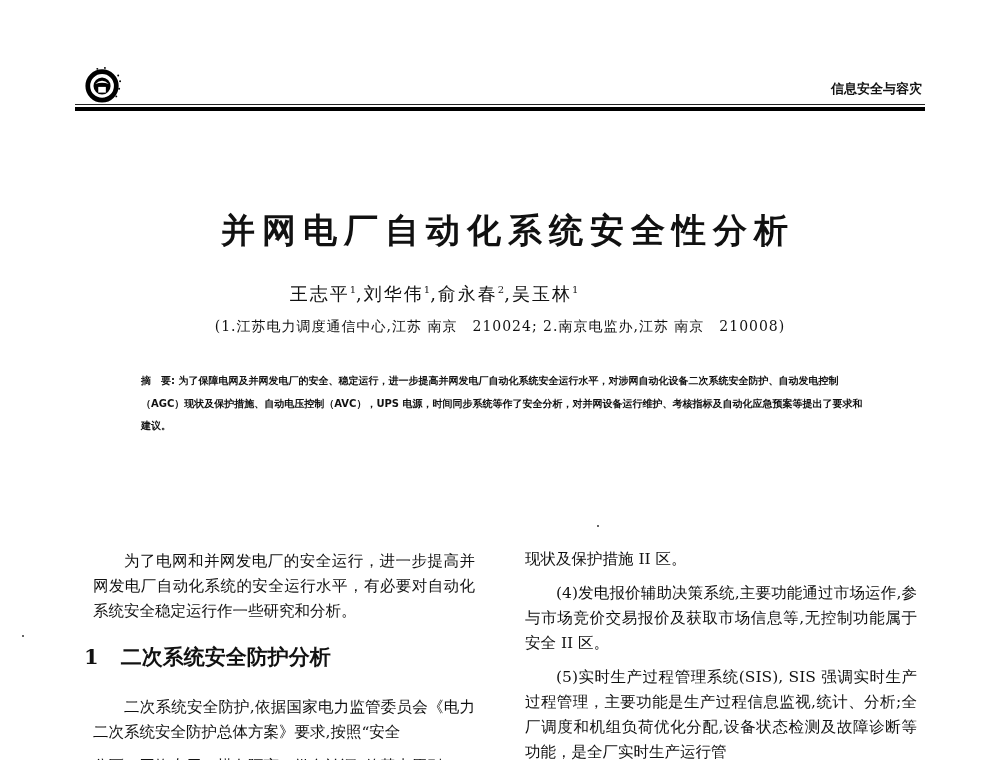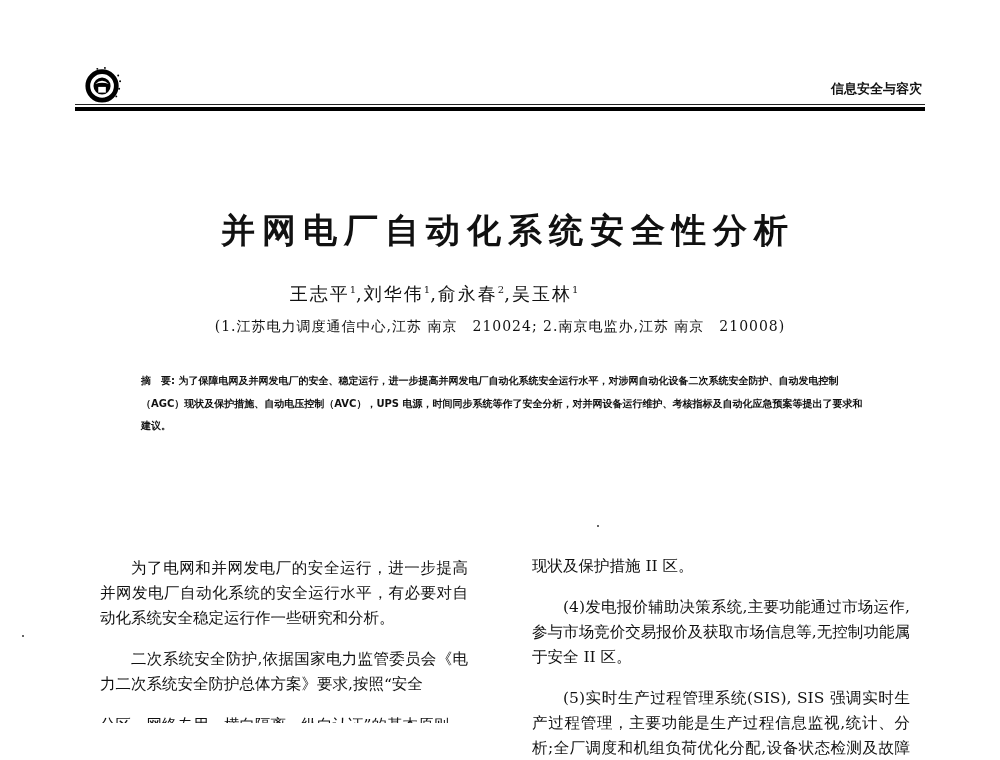--- a/index.html
+++ b/index.html
@@ -46,21 +46,21 @@
   .abstract .lbl { font-weight: bold; }
   .abstract p { margin: 0; }
   .col-left {
     position: absolute; left: 84px; width: 400px; top: 540px;
     font-size: 15.5px; line-height: 25px;
   }
   .col-right {
     position: absolute; left: 516px; width: 410px; top: 538px;
     font-size: 15.5px; line-height: 25px;
   }
-  .col-left p, .col-right p { margin: 16px; text-align: justify; }
+  .col-left p, .col-right p { margin: 9px; text-align: justify; }
   .indent { text-indent: 2em; }
   .heading {
     font-size: 21px; font-weight: bold; margin: 20px 0 26px 0 !important;
     font-family: "DejaVu Serif", "Liberation Serif", serif;
     word-spacing: 18px;
   }
   .heading .num { margin-right: 22px; }
   .dot { position: absolute; width: 2px; height: 2px; background: #333; border-radius: 1px; }
   .cut { height: 10px; overflow: hidden; }
 </style>
@@ -94,20 +94,21 @@
 
 <div class="abstract">
   <p><span class="lbl">摘　要:</span> <span>为了保障电网及并网发电厂的安全、稳定运行，进一步提高并网发电厂自动化系统安全运行水平，对涉网自动化设备二次系统安全防护、自动发电控制（AGC）现状及保护措施、自动电压控制（AVC），UPS 电源，时间同步系统等作了安全分析，对并网设备运行维护、考核指标及自动化应急预案等提出了要求和建议。</span></p>
 </div>
 
 <div class="dot" style="left:597px; top:525px;"></div>
 <div class="dot" style="left:22px; top:635px;"></div>
 
 <div class="col-left">
   <p class="indent">为了电网和并网发电厂的安全运行，进一步提高并网发电厂自动化系统的安全运行水平，有必要对自动化系统安全稳定运行作一些研究和分析。</p>
+  <p class="heading"><span class="num">1</span><span>二次系统安全防护分析</span></p>
   <p class="indent">二次系统安全防护,依据国家电力监管委员会《电力二次系统安全防护总体方案》要求,按照“安全</p>
   <p class="cut">分区、网络专用、横向隔离、纵向认证”的基本原则</p>
 </div>
 
 <div class="col-right">
   <p>现状及保护措施 II 区。</p>
   <p class="indent">(4)发电报价辅助决策系统,主要功能通过市场运作,参与市场竞价交易报价及获取市场信息等,无控制功能属于安全 II 区。</p>
   <p class="indent">(5)实时生产过程管理系统(SIS), SIS 强调实时生产过程管理，主要功能是生产过程信息监视,统计、分析;全厂调度和机组负荷优化分配,设备状态检测及故障诊断等功能，是全厂实时生产运行管</p>
 </div>
 

